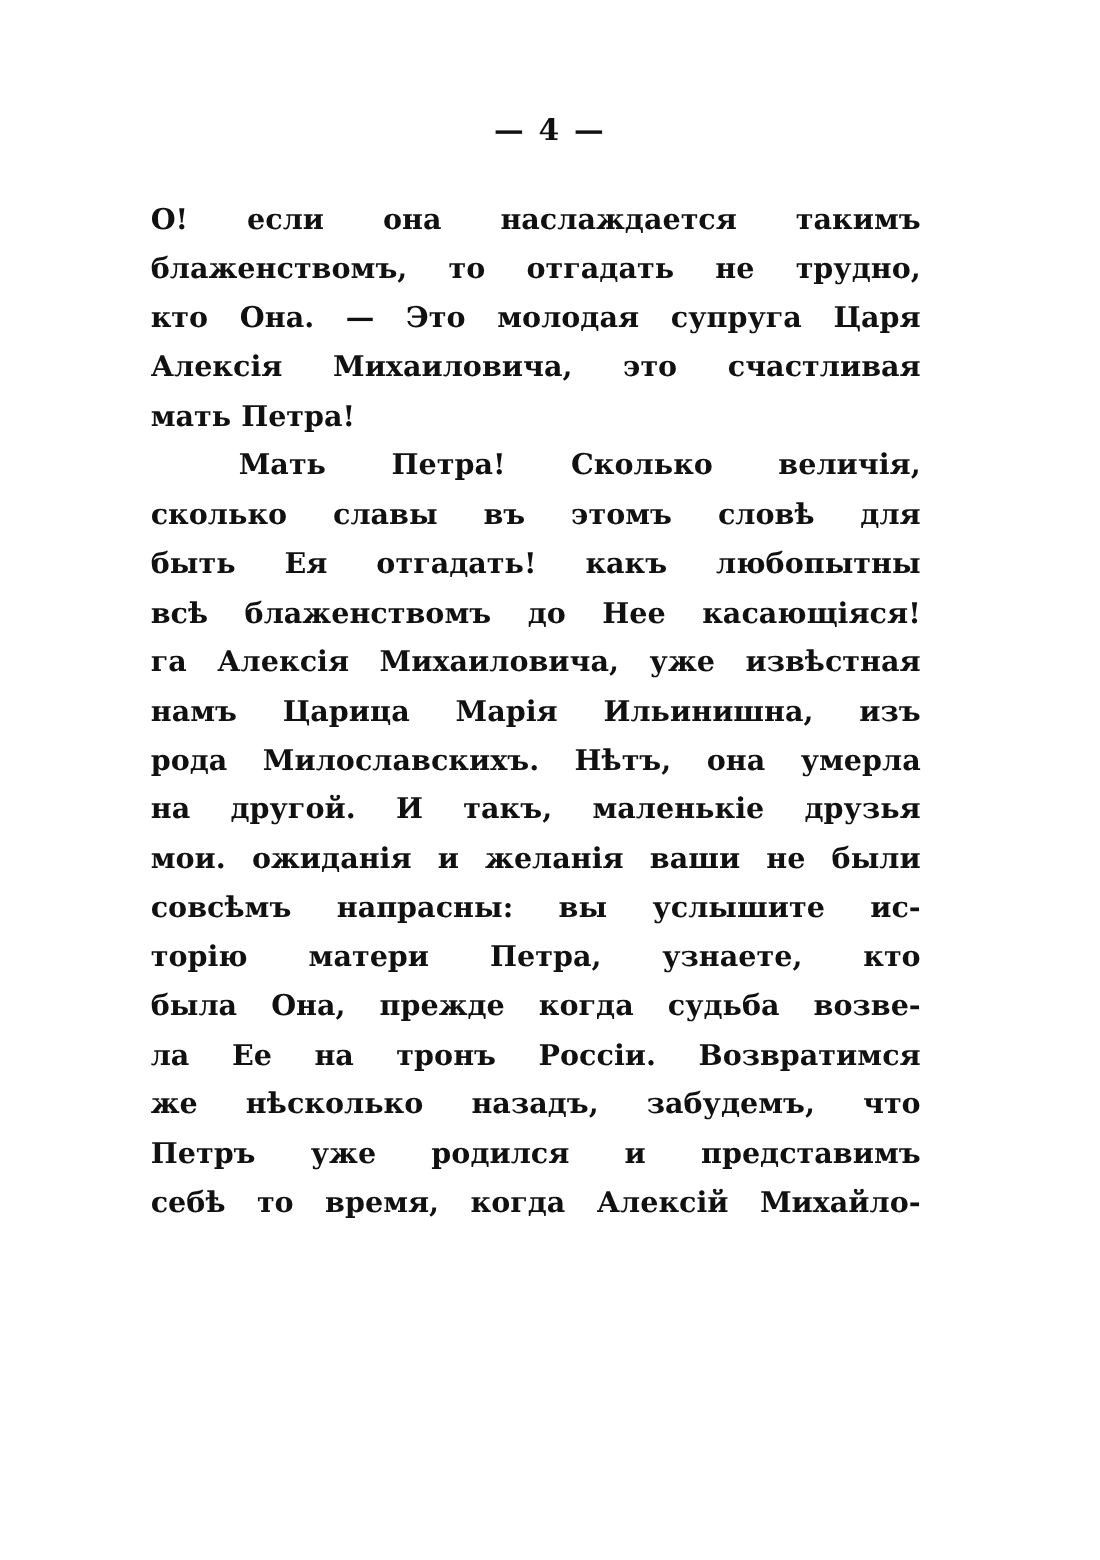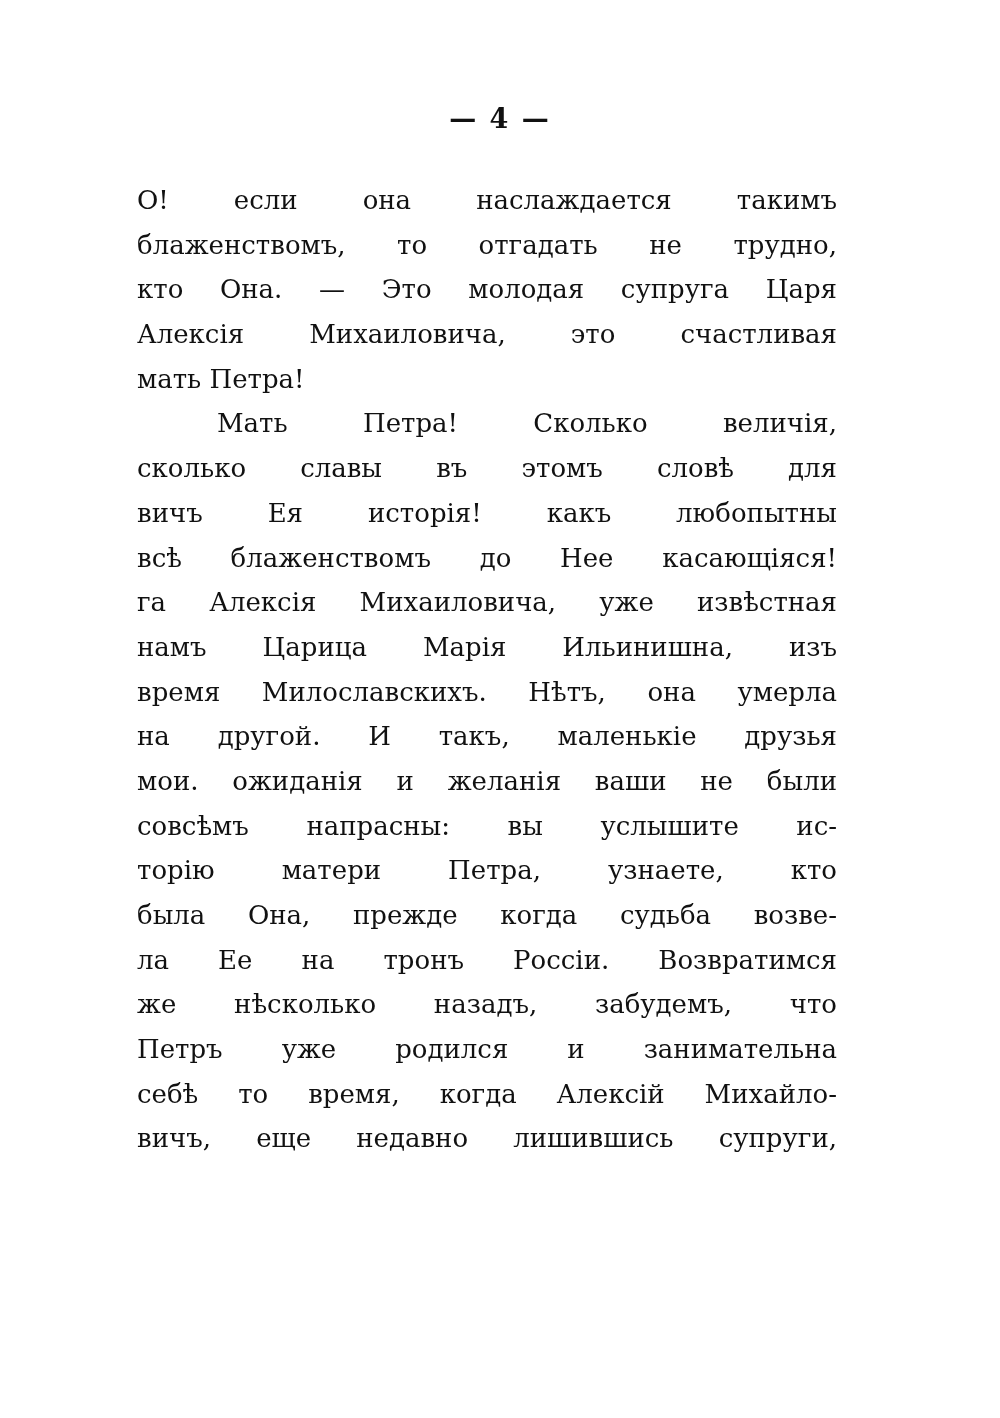--- a/index.html
+++ b/index.html
@@ -28,21 +28,21 @@
     .text-block {
       position: absolute;
       top: 178px;
       left: 137px;
       width: 700px;
     }
     .line {
       height: 44.7px;
       line-height: 44.7px;
       font-size: 26px;
-      font-weight: normal;
+      font-weight: bold;
       white-space: nowrap;
       text-align: justify;
       text-align-last: justify;
       overflow: visible;
     }
     .line.last {
       text-align-last: left;
     }
     .line.indent {
       padding-left: 80px;
@@ -54,28 +54,27 @@
 <div class="page-number">— 4 —</div>
 
 <div class="text-block">
   <div class="line">О! если она наслаждается такимъ</div>
   <div class="line">блаженствомъ, то отгадать не трудно,</div>
   <div class="line">кто Она. — Это молодая супруга Царя</div>
   <div class="line">Алексія Михаиловича, это счастливая</div>
   <div class="line last">мать Петра!</div>
   <div class="line indent">Мать Петра! Сколько величія,</div>
   <div class="line">сколько славы въ этомъ словѣ для</div>
-  <div class="line">вичъ Ея исторія! какъ любопытны</div>
+  <div class="line">быть Ея отгадать! какъ любопытны</div>
   <div class="line">всѣ блаженствомъ до Нее касающіяся!</div>
   <div class="line">га Алексія Михаиловича, уже извѣстная</div>
   <div class="line">намъ Царица Марія Ильинишна, изъ</div>
-  <div class="line">время Милославскихъ. Нѣтъ, она умерла</div>
+  <div class="line">рода Милославскихъ. Нѣтъ, она умерла</div>
   <div class="line">на другой. И такъ, маленькіе друзья</div>
   <div class="line">мои. ожиданія и желанія ваши не были</div>
   <div class="line">совсѣмъ напрасны: вы услышите ис-</div>
   <div class="line">торію матери Петра, узнаете, кто</div>
   <div class="line">была Она, прежде когда судьба возве-</div>
   <div class="line">ла Ее на тронъ Россіи. Возвратимся</div>
   <div class="line">же нѣсколько назадъ, забудемъ, что</div>
-  <div class="line">Петръ уже родился и занимательна</div>
+  <div class="line">Петръ уже родился и представимъ</div>
   <div class="line">себѣ то время, когда Алексій Михайло-</div>
-  <div class="line">вичъ, еще недавно лишившись супруги,</div>
 </div>
 
 </body></html>

